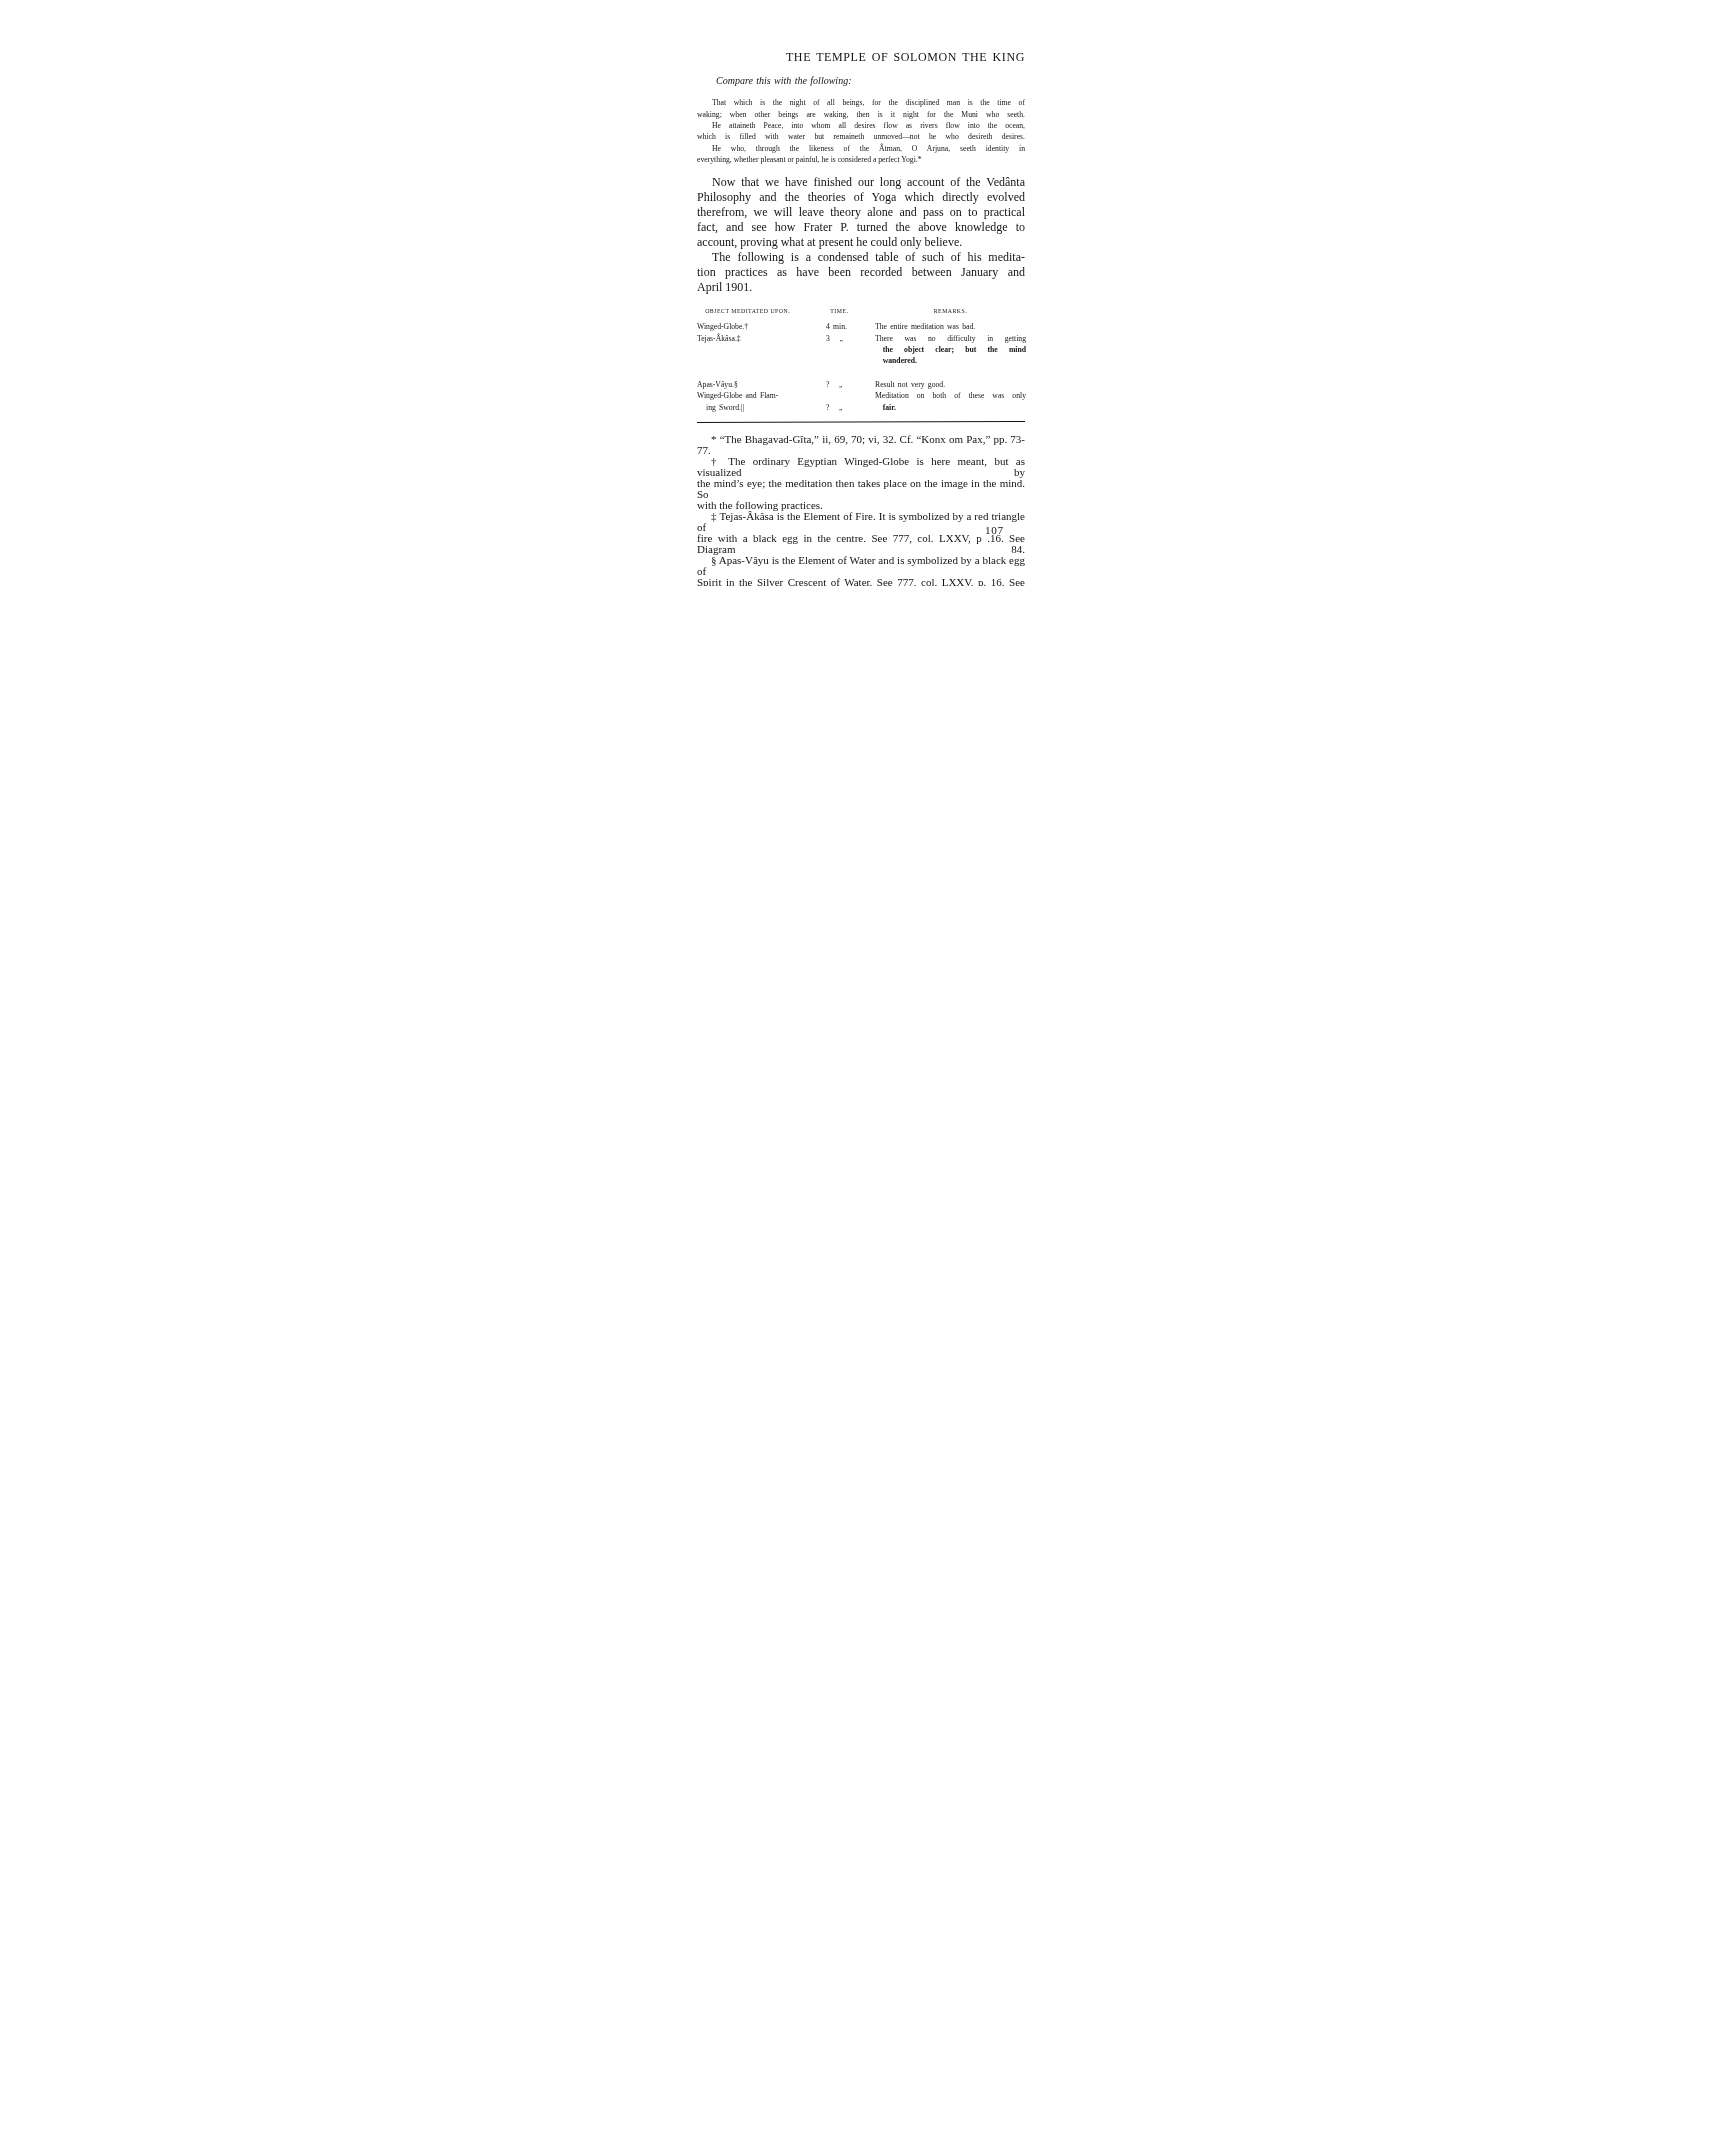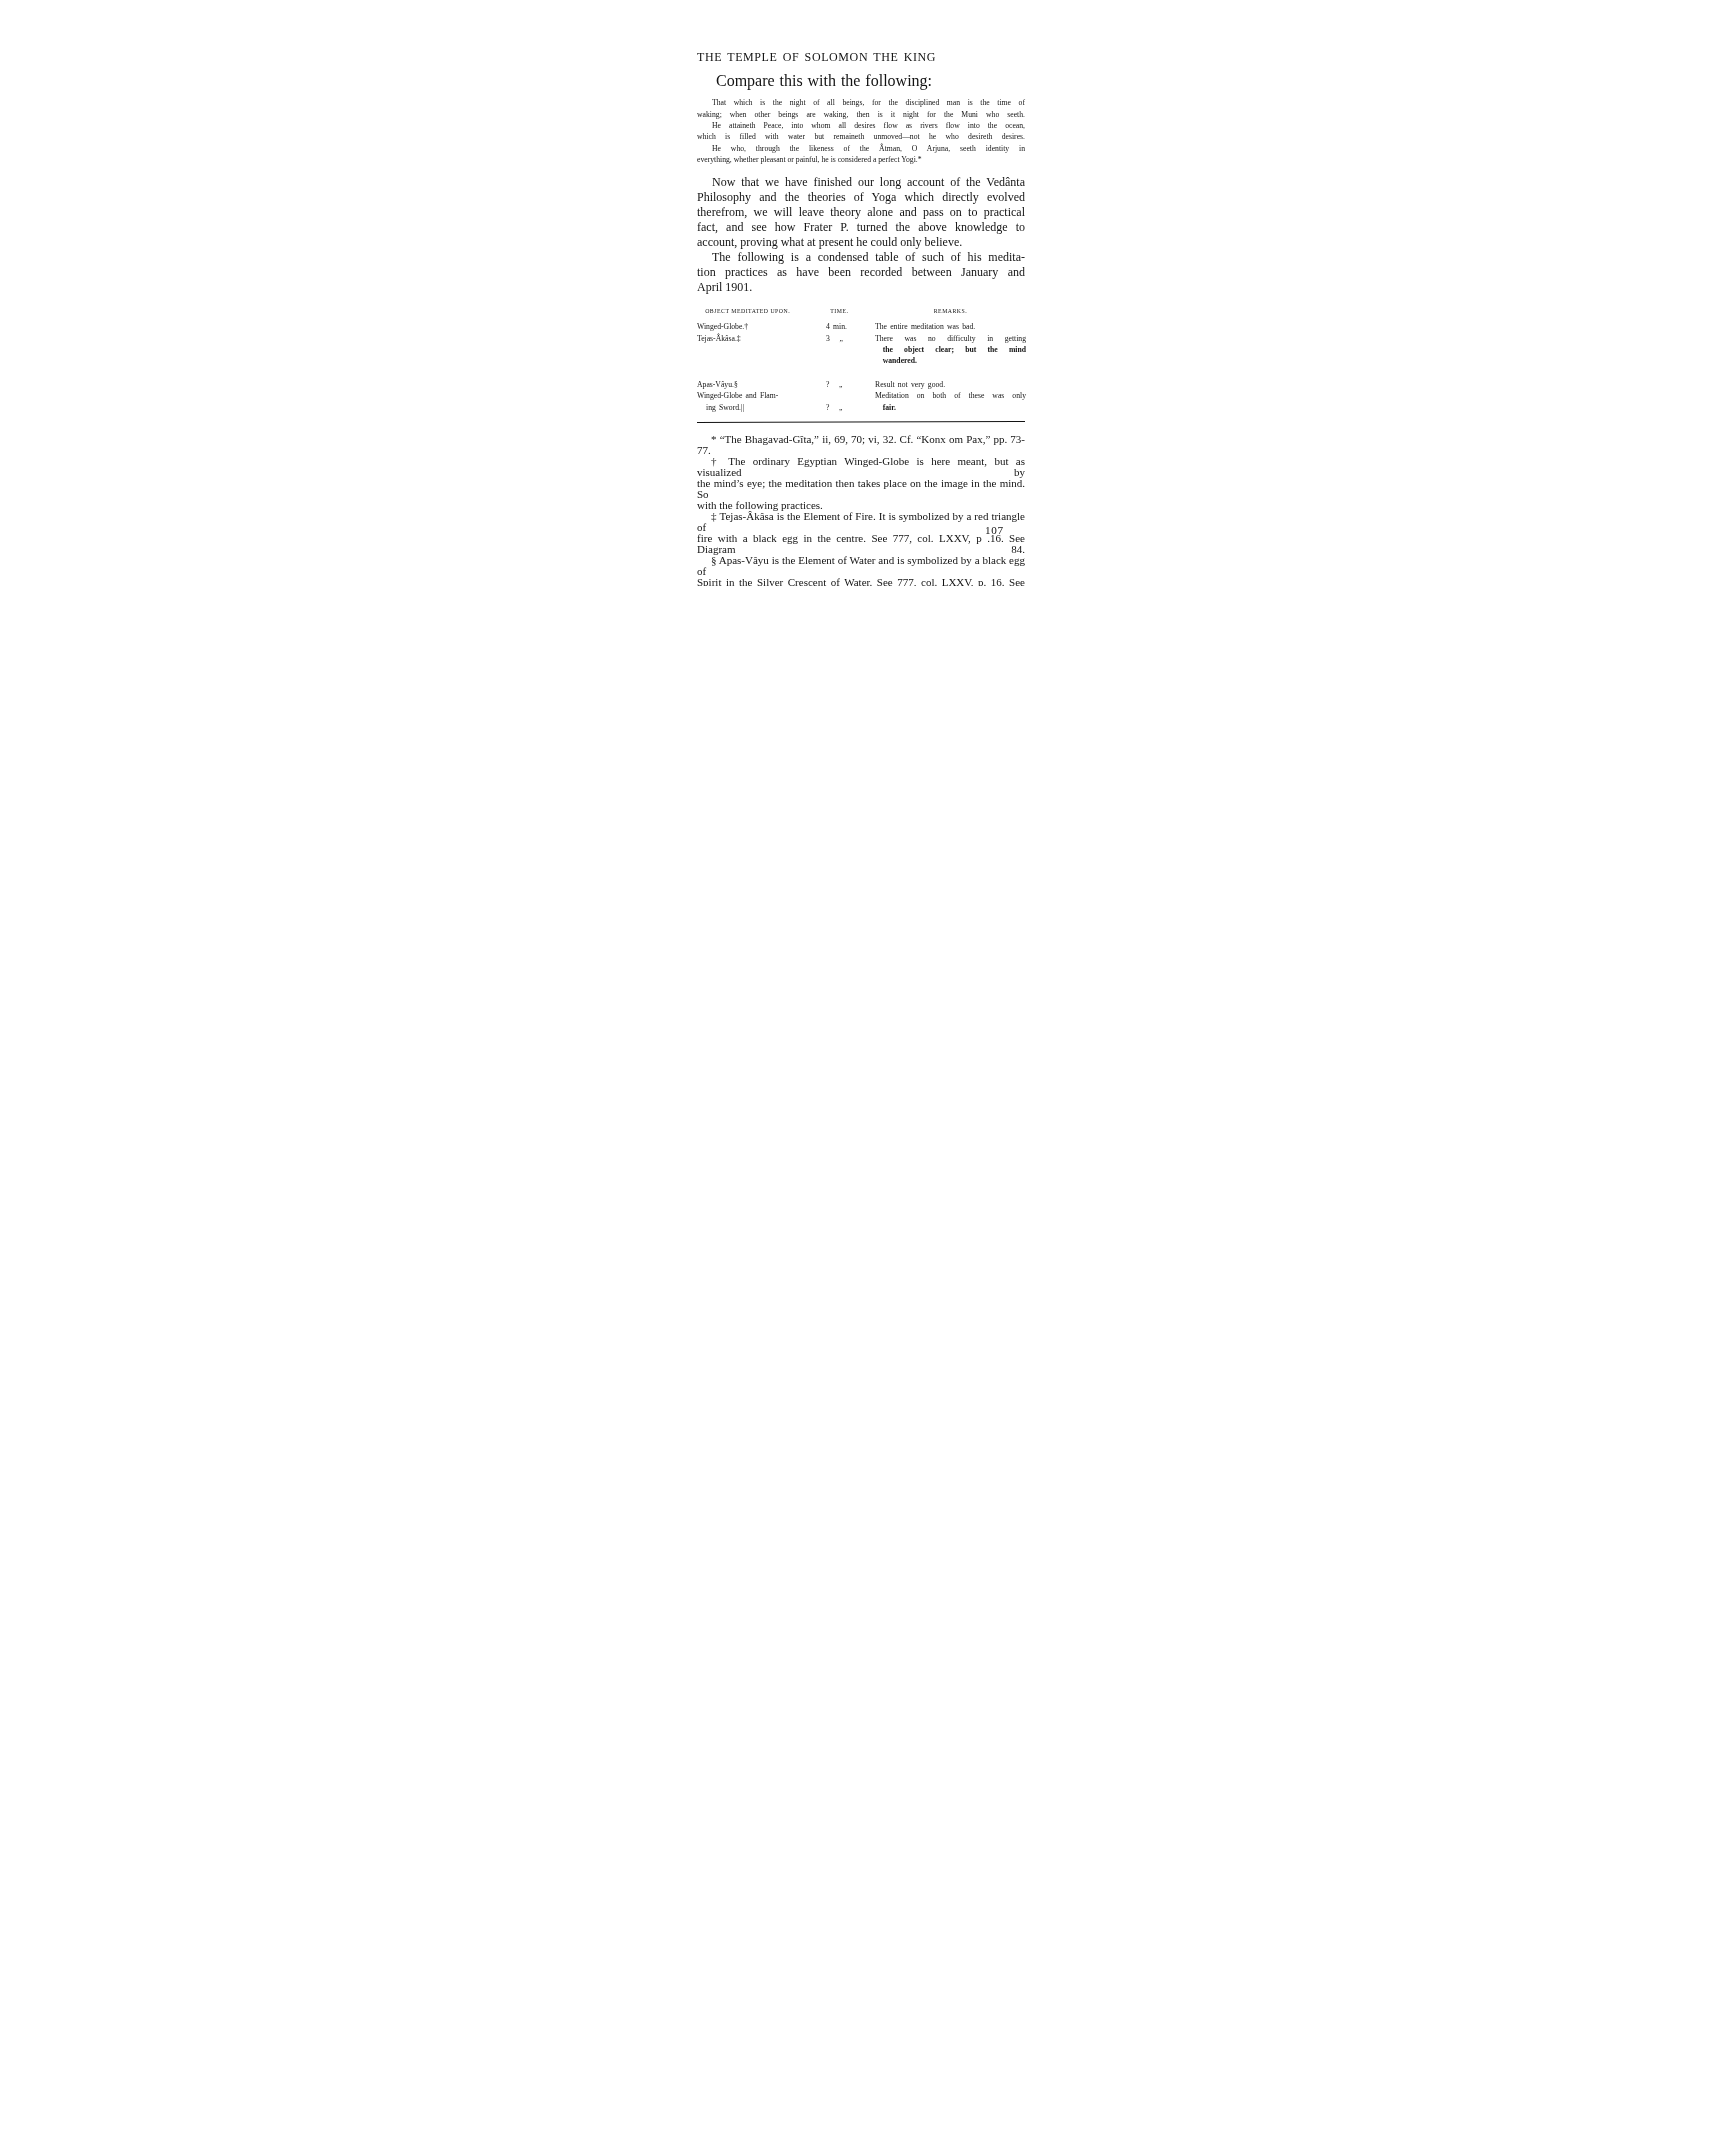--- a/index.html
+++ b/index.html
@@ -10,33 +10,34 @@
     margin: 0 auto;
     background: #ffffff;
     color: #131313;
     font-family: "Liberation Serif", "DejaVu Serif", serif;
     overflow: hidden;
   }
   .column { position: absolute; left: 52px; top: 0; width: 328px; }
 
   .title {
     margin: 50px 0 0 0;
-    text-align: left;
+    text-align: right;
     font-weight: normal;
     font-size: 12px;
     line-height: 15.5px;
     letter-spacing: 0.6px;
     word-spacing: 1.7px;
     white-space: nowrap;
   }
   .intro {
     margin: 8.6px 0 0 19px;
-    font-size: 16px;
+    font-size: 10px;
     line-height: 13.8px;
     word-spacing: 0.9px;
+    font-style: italic;
   }
 
   .quote { margin-top: 9.5px; font-size: 7.7px; line-height: 11.3px; }
   .bodytext { margin-top: 9.5px; font-size: 12px; line-height: 15px; }
 
   .ln.ind { text-indent: 15px; }
   .fill { text-align: justify; text-align-last: justify; }
 
   .medtable { margin-top: 13px; }
   .thead {

